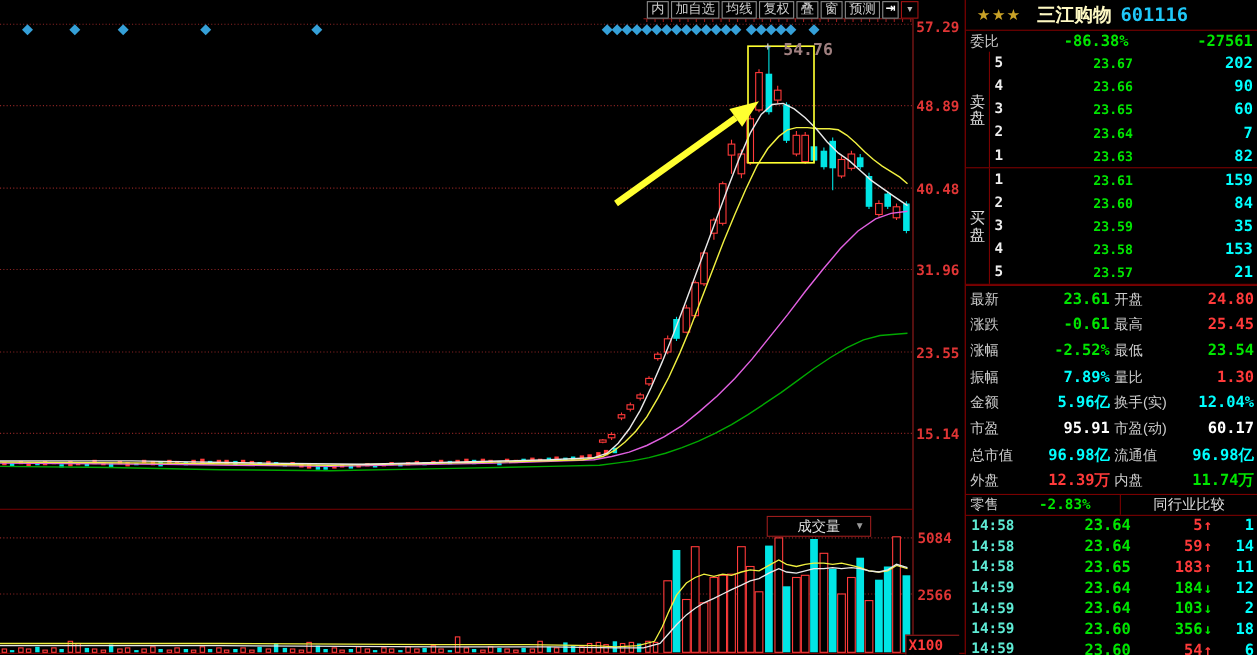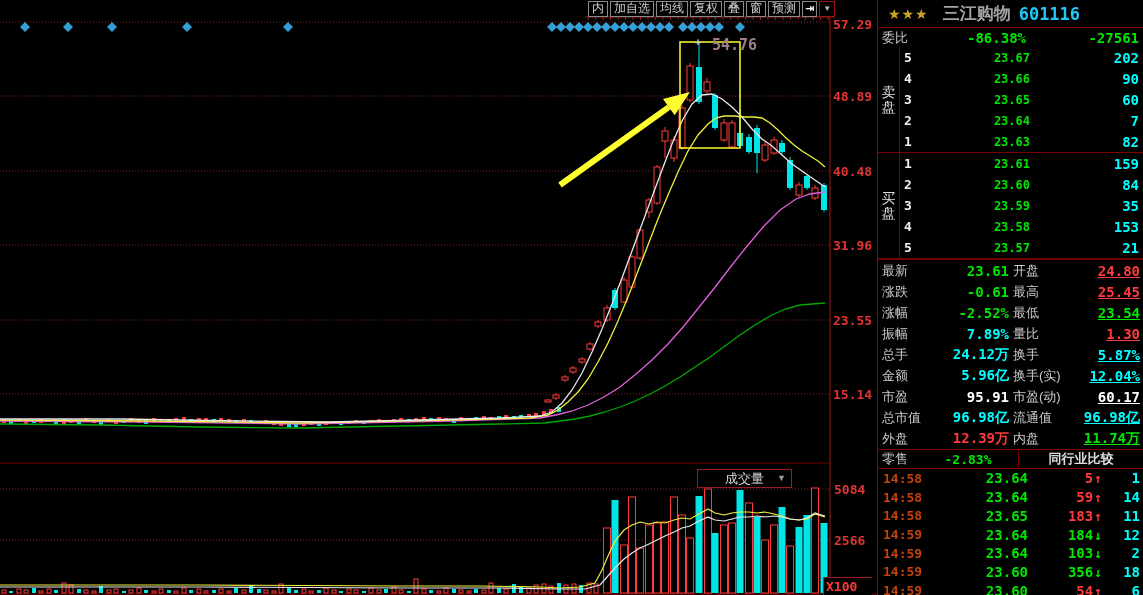--- a/index.html
+++ b/index.html
@@ -19,47 +19,47 @@
   #vol-title-box{position:absolute;left:697px;top:469px;width:93px;height:17px;border:1px solid #9b1c1c;
     color:#ddd;font-size:13px;text-align:center;line-height:17px;z-index:4;background:#000;}
   #vol-title-box .drop{position:absolute;right:5px;top:0;color:#999;font-size:9px;}
   #x100-box{position:absolute;left:823px;top:577px;width:46px;height:17px;border-left:1px solid #9b1c1c;border-top:1px solid #9b1c1c;
     color:#ff3a3a;font-size:13px;font-weight:bold;line-height:17px;padding-left:2px;z-index:4;background:#000;}
   
   #quote{position:absolute;left:877px;top:0;width:266px;height:595px;background:#000;border-left:1px solid #8b0000;box-sizing:border-box;}
   .sep{border-bottom:1px solid #7a0000;}
   #q-title{height:27px;display:flex;align-items:center;}
   #q-stars{color:#c9a227;font-size:14px;letter-spacing:1px;margin-left:10px;}
-  #q-name{color:#a3a3a3;font-size:17px;font-weight:bold;margin-left:14px;}
+  #q-name{color:#fef9c3;font-size:17px;font-weight:bold;margin-left:14px;}
   #q-code{color:#1fc8f8;font-size:17px;font-weight:bold;margin-left:8px;}
   #q-weibi{height:19px;display:grid;grid-template-columns:42px 106px 1fr;align-items:center;border-top:1px solid #7a0000;}
   #q-weibi .lab{color:#ccc;font-size:13px;padding-left:4px;}
   .green{color:#00e600;} .red{color:#ff3a3a;} .cyan{color:#00ffff;} .white{color:#fff;}
   .val{font-family:"DejaVu Sans Mono",monospace;font-weight:bold;font-size:14px;}
   #q-weibi .v1{text-align:right;} #q-weibi .v2{text-align:right;padding-right:4px;}
   .queue{position:relative;height:105px;}
   .q-side{position:absolute;left:0;top:0;width:21px;height:100%;border-right:1px solid #7a0000;
     display:flex;flex-direction:column;justify-content:center;align-items:center;color:#ddd;font-size:14px;line-height:15px;}
   .q-rows{position:absolute;left:22px;top:0;right:0;height:100%;display:flex;flex-direction:column;}
   .q-row{flex:1;display:grid;grid-template-columns:18px 112px 1fr;align-items:center;}
   .q-row .lv{color:#eee;font-size:13px;font-weight:bold;padding-left:4px;}
   .q-row .pr{text-align:right;font-size:12px;}
   .q-row .vo{text-align:right;padding-right:4px;font-size:14px;}
   #stats{height:189px;display:flex;flex-direction:column;border-top:1px solid #7a0000;}
   .s-row{flex:1;display:grid;grid-template-columns:52px 79px 60px 1fr;align-items:center;}
   .s-lab{color:#ccc;font-size:13px;padding-left:4px;white-space:nowrap;}
   .s-val{text-align:right;font-size:14px;white-space:nowrap;}
-  .s-val2{text-align:right;padding-right:3px;font-size:14px;white-space:nowrap;text-decoration:underline;}
+  .s-val2{text-align:right;padding-right:3px;font-size:14px;white-space:nowrap;}
   #retail{height:18px;display:grid;grid-template-columns:40px 100px 1fr;align-items:center;border-top:1px solid #7a0000;border-bottom:1px solid #7a0000;}
   #retail .lab{color:#ccc;font-size:13px;padding-left:4px;}
   #retail .v{text-align:center;font-size:13px;}
-  #retail .cmp{color:#ddd;font-size:13px;text-align:center;border-left:1px solid #7a0000;height:100%;line-height:18px;font-weight:bold;}
+  #retail .cmp{color:#ddd;font-size:13px;text-align:center;border-left:1px solid #7a0000;height:100%;line-height:18px;}
   #ticks{height:131px;display:flex;flex-direction:column;}
   .t-row{flex:1;display:grid;grid-template-columns:58px 92px 74px 1fr;align-items:center;}
-  .t-time{color:#c2410c;font-size:13px;padding-left:5px;}
+  .t-time{color:#5eead4;font-size:13px;padding-left:5px;}
   .t-pr{text-align:right;font-size:14px;}
   .t-vol{text-align:right;font-size:14px;}
   .t-vol .ar{font-size:13px;margin-left:1px;}
   .t-cnt{text-align:right;padding-right:3px;font-size:14px;}
   svg text{font-family:"DejaVu Sans Mono",monospace;font-weight:bold;}
 </style>
 </head>
 <body>
 
 <div id="stage">
@@ -522,26 +522,20 @@
           <span class="s-lab">最低</span>
           <span class="s-val2 val green">23.54</span>
         </div>
         <div class="s-row">
           <span class="s-lab">振幅</span>
           <span class="s-val val cyan">7.89%</span>
           <span class="s-lab">量比</span>
           <span class="s-val2 val red">1.30</span>
         </div>
         <div class="s-row">
-          <span class="s-lab">总手</span>
-          <span class="s-val val cyan">24.12万</span>
-          <span class="s-lab">换手</span>
-          <span class="s-val2 val cyan">5.87%</span>
-        </div>
-        <div class="s-row">
           <span class="s-lab">金额</span>
           <span class="s-val val cyan">5.96亿</span>
           <span class="s-lab">换手(实)</span>
           <span class="s-val2 val cyan">12.04%</span>
         </div>
         <div class="s-row">
           <span class="s-lab">市盈</span>
           <span class="s-val val white">95.91</span>
           <span class="s-lab">市盈(动)</span>
           <span class="s-val2 val white">60.17</span>

